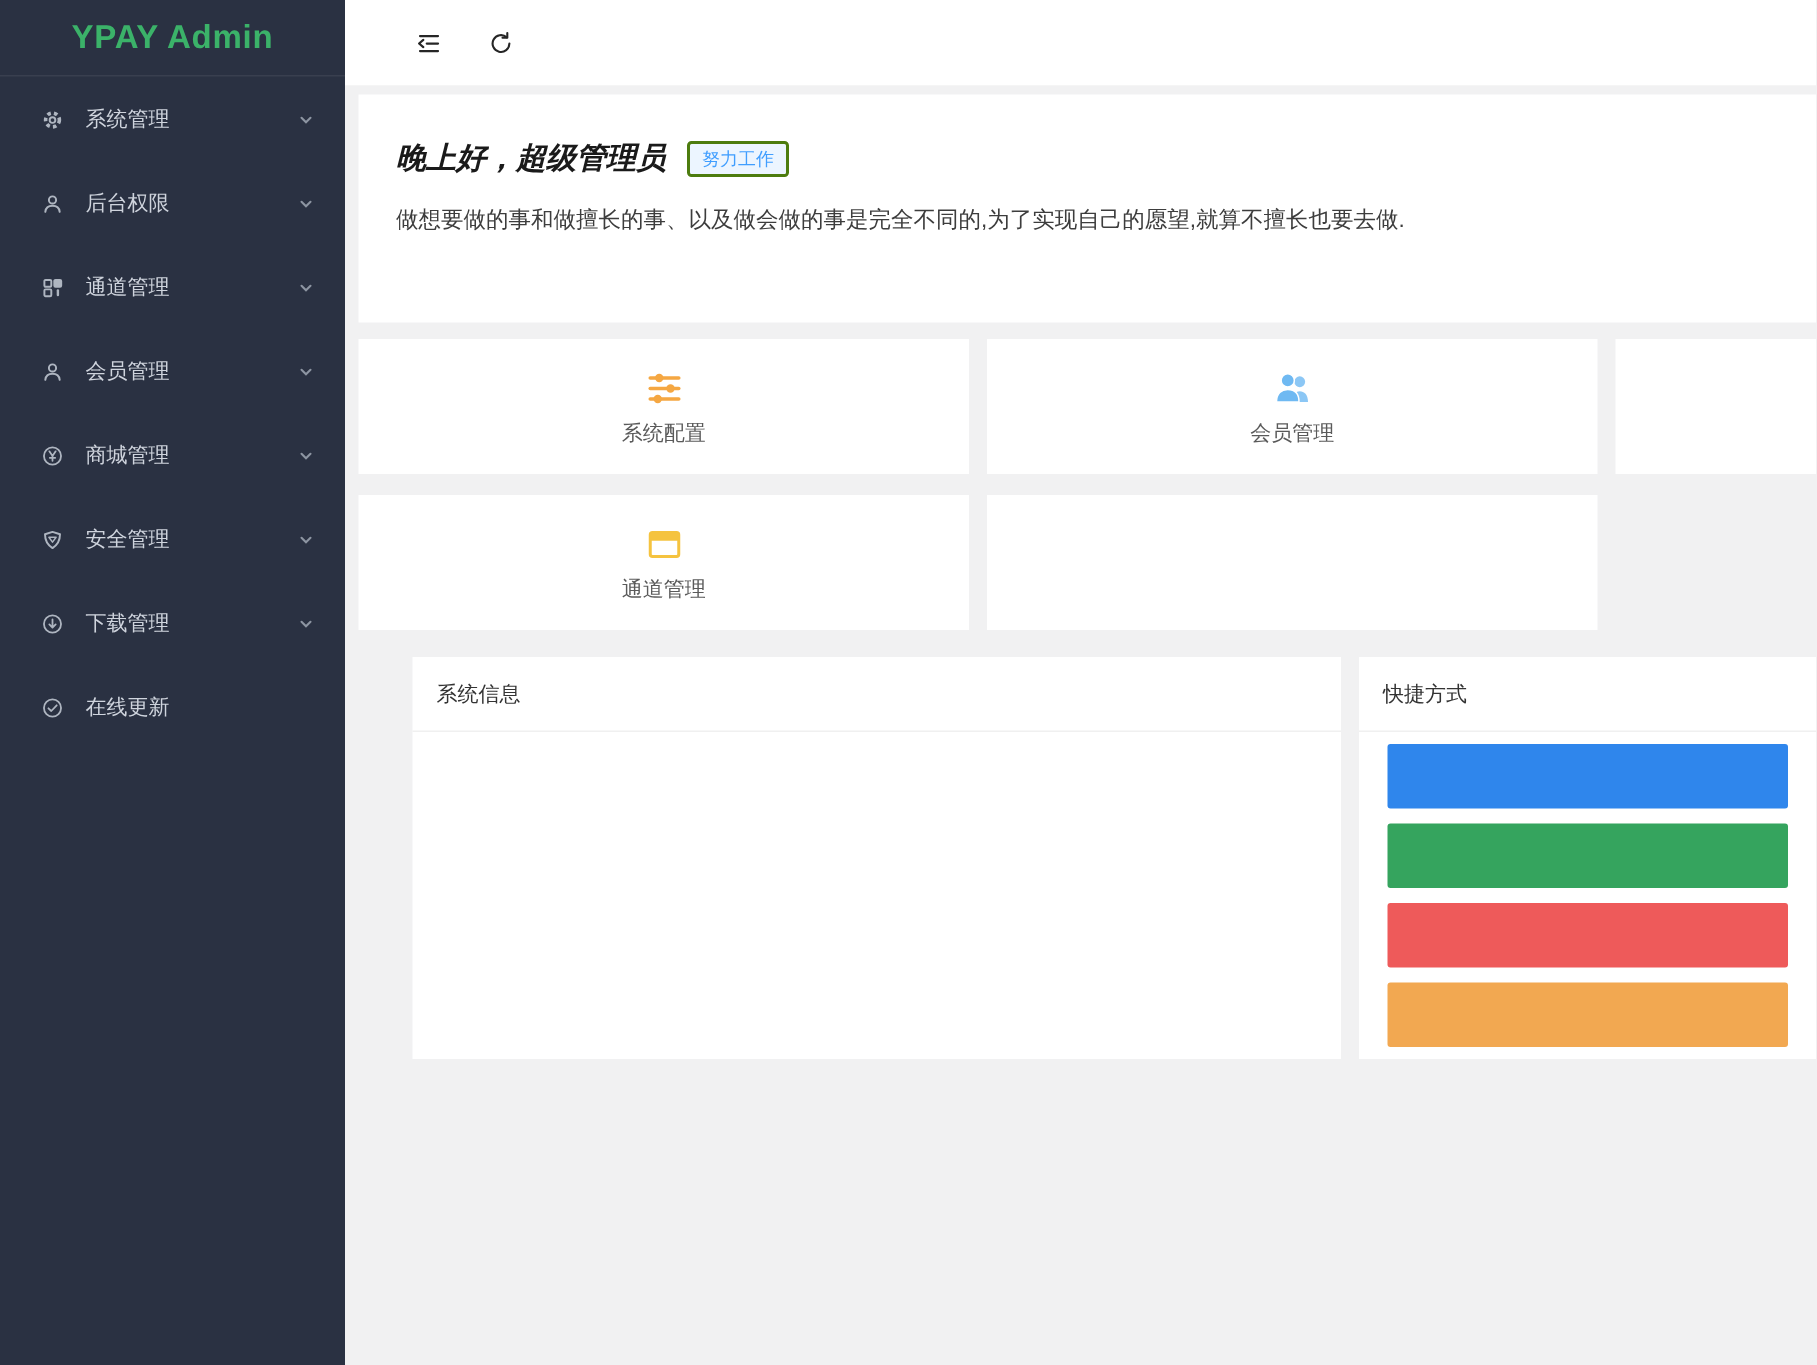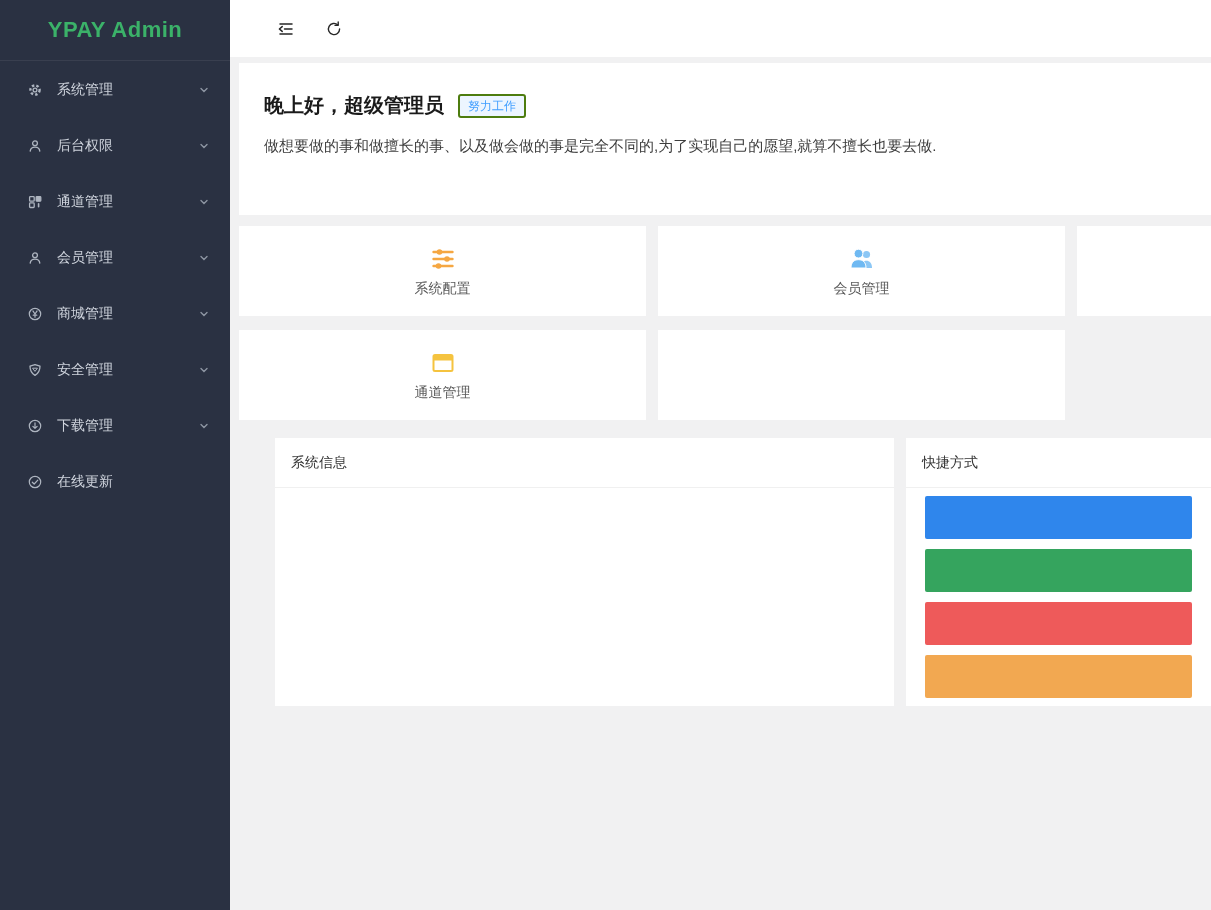--- a/index.html
+++ b/index.html
@@ -2,41 +2,41 @@
 <html><head>
 <meta charset="utf-8">
 <style>
   * { box-sizing: border-box; margin: 0; padding: 0; }
   html, body { width: 1211px; height: 910px; overflow: hidden; }
   body { font-family: "Liberation Sans", "DejaVu Sans", sans-serif; background: #f1f1f2; }
   .app { width: 1211px; height: 910px; display: flex; overflow: hidden; }
 
   
   .sidebar { width: 230px; flex: none; background: #2a3142; height: 100%; }
-  .logo { height: 61px; display: flex; align-items: center; justify-content: center;
+  .logo { height: 51px; display: flex; align-items: center; justify-content: center;
           color: #3bb269; font-size: 22px; font-weight: bold; letter-spacing: .5px;
           border-bottom: 1px solid rgba(255,255,255,.07); }
   .side-nav { padding-top: 1px; }
   .side-item { height: 56px; display: flex; align-items: center; padding: 0 20px 0 27px;
                color: #cfd4dd; font-size: 14px; cursor: pointer; }
   .side-item .s-icon { width: 16px; height: 16px; margin-right: 14px; color: #aeb5c0; display: inline-flex; }
   .side-item .chev { margin-left: auto; color: #8d95a2; display: inline-flex; }
   .s-icon svg, .chev svg { display: block; }
 
   
   .main { flex: 1; display: flex; flex-direction: column; overflow: hidden; }
   .topbar { height: 57px; flex: none; background: #fff; display: flex; align-items: center;
             padding-left: 46px; gap: 28px; }
   .tb-icon { color: #262626; display: inline-flex; cursor: pointer; }
 
   .content { flex: 1; overflow: hidden; padding: 6px 0 0 9px; background: #f1f1f2; }
 
   .greet { width: 1245px; height: 152px; background: #fff; padding: 29px 25px; }
   .greet-row { display: flex; align-items: center; }
-  .greet-title { font-size: 20px; font-weight: bold; color: #1a1a1a; }
+  .greet-title { font-size: 20px; font-weight: bold; color: #1a1a1a; font-style: italic; }
   .badge { margin-left: 14px; font-size: 12px; color: #409eff; background: #ecf5ff;
            border: 2px solid #4d7c0f; border-radius: 3px; padding: 4px 8px; line-height: 1; }
   .greet-sub { margin-top: 18px; font-size: 15px; color: #3d3d3d; }
 
   .cards { margin-top: 11px; display: grid; grid-template-columns: repeat(3, 407px);
            column-gap: 12px; row-gap: 14px; }
   .card { height: 90px; background: #fff; display: flex; flex-direction: column;
           align-items: center; justify-content: center; gap: 7px; cursor: pointer; }
   .card .c-icon { height: 28px; display: inline-flex; }
   .card .c-label { font-size: 14px; color: #5a5a5a; }

